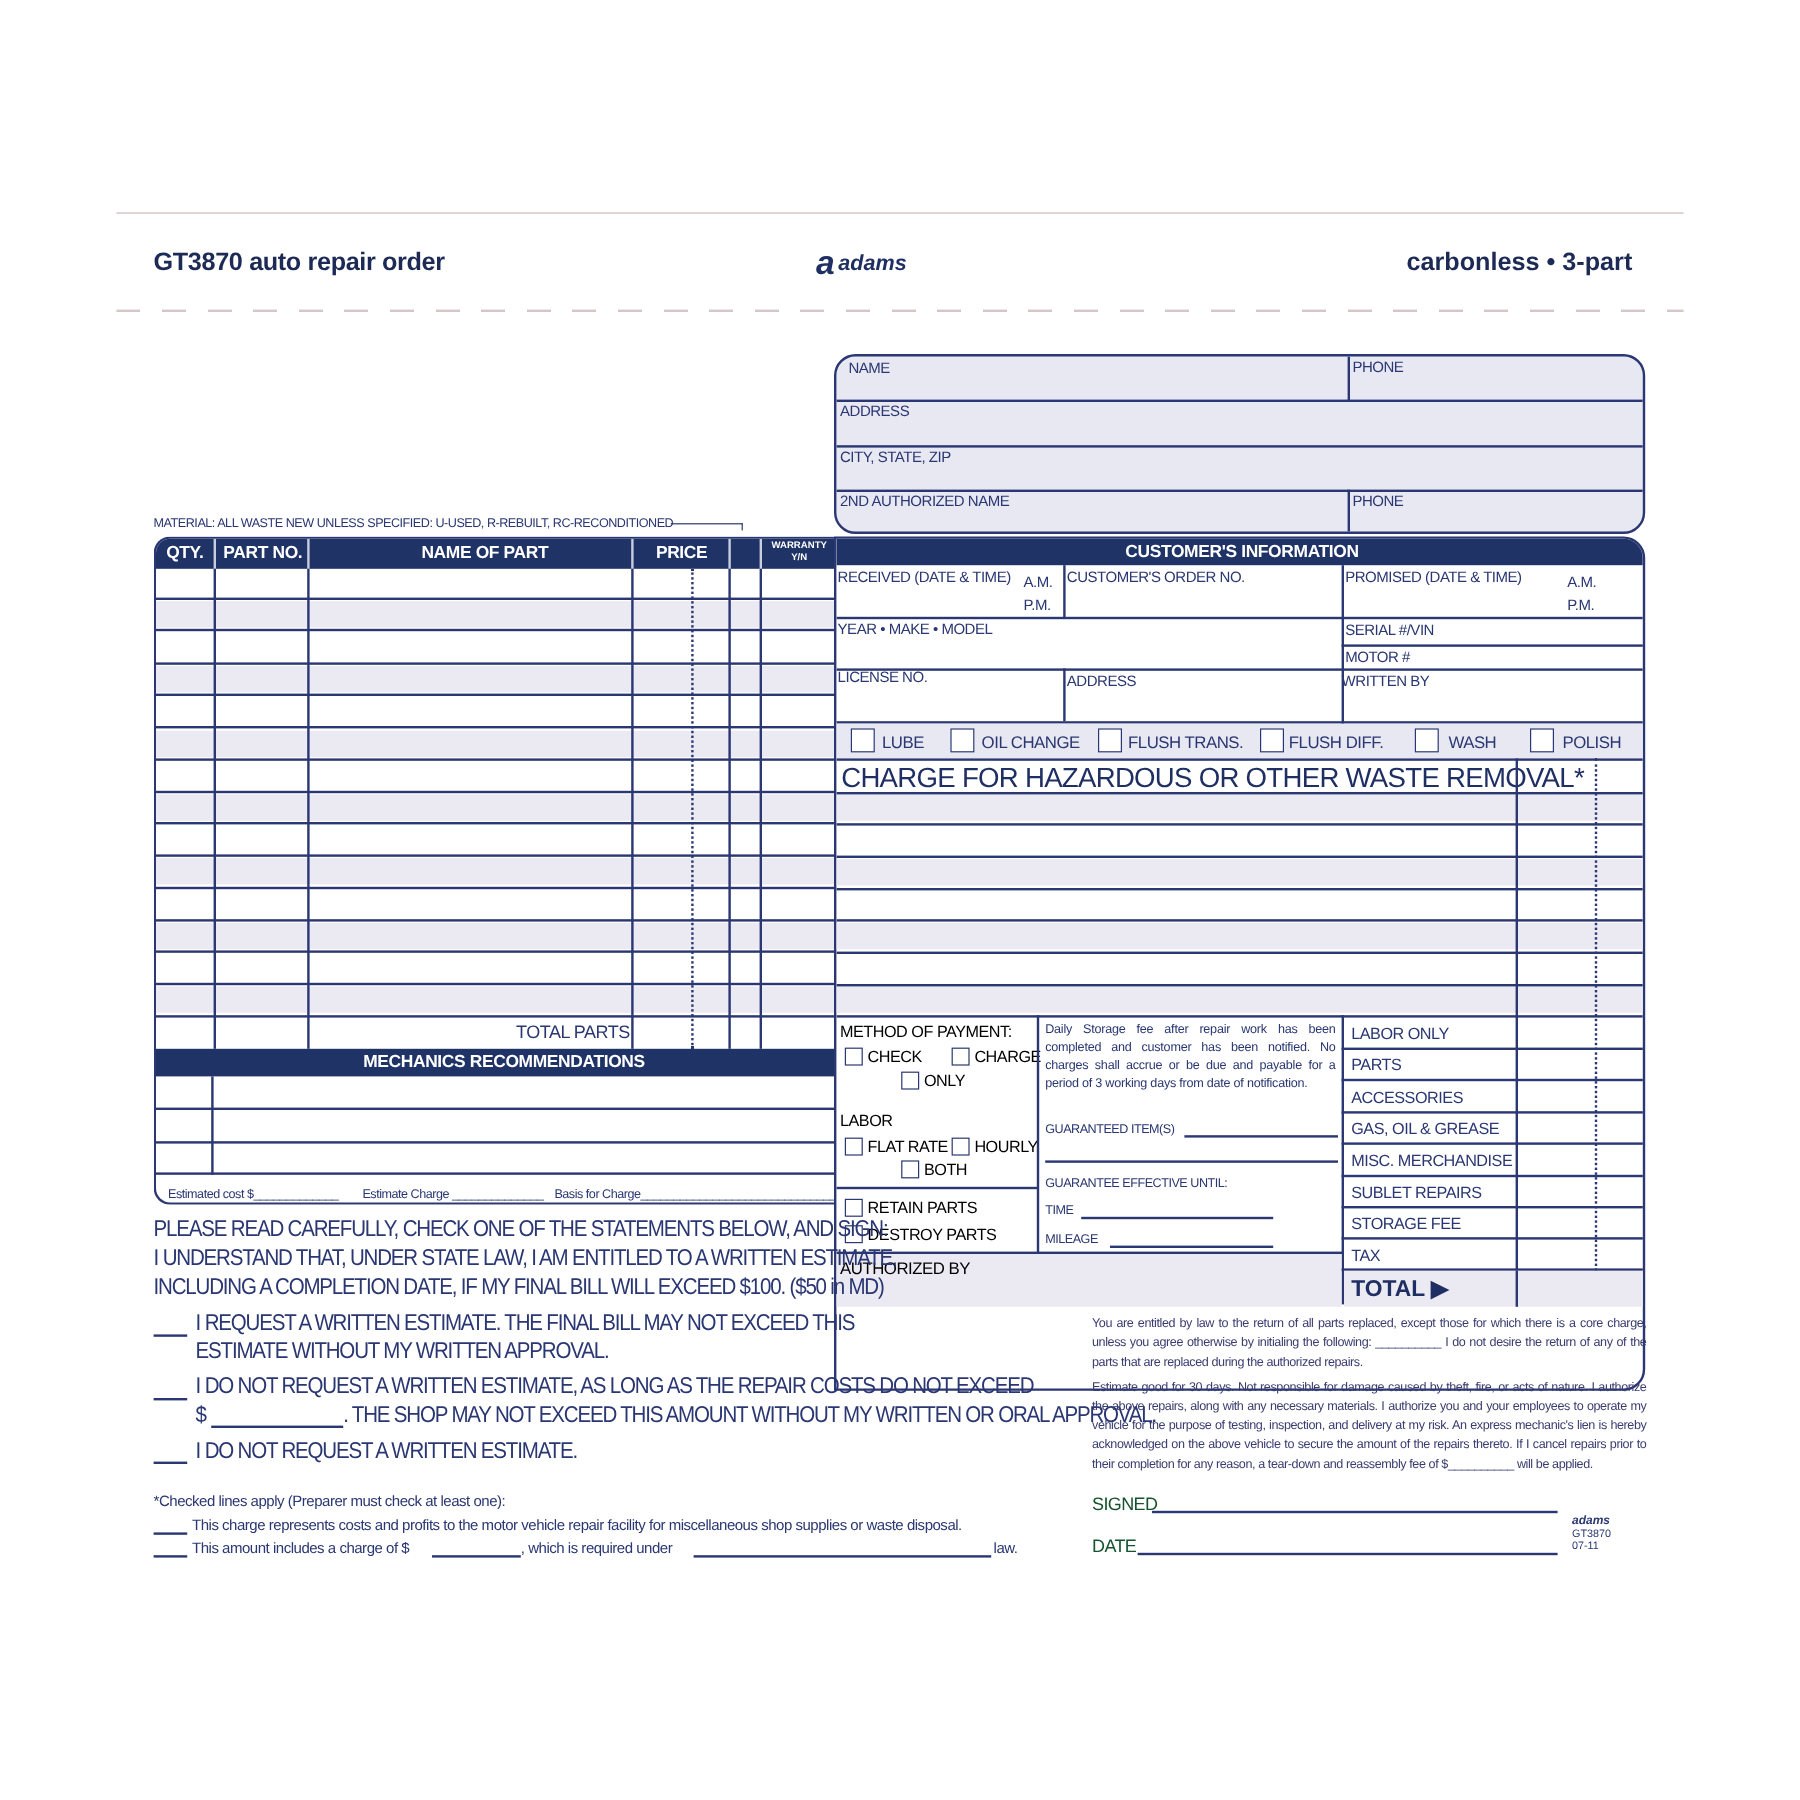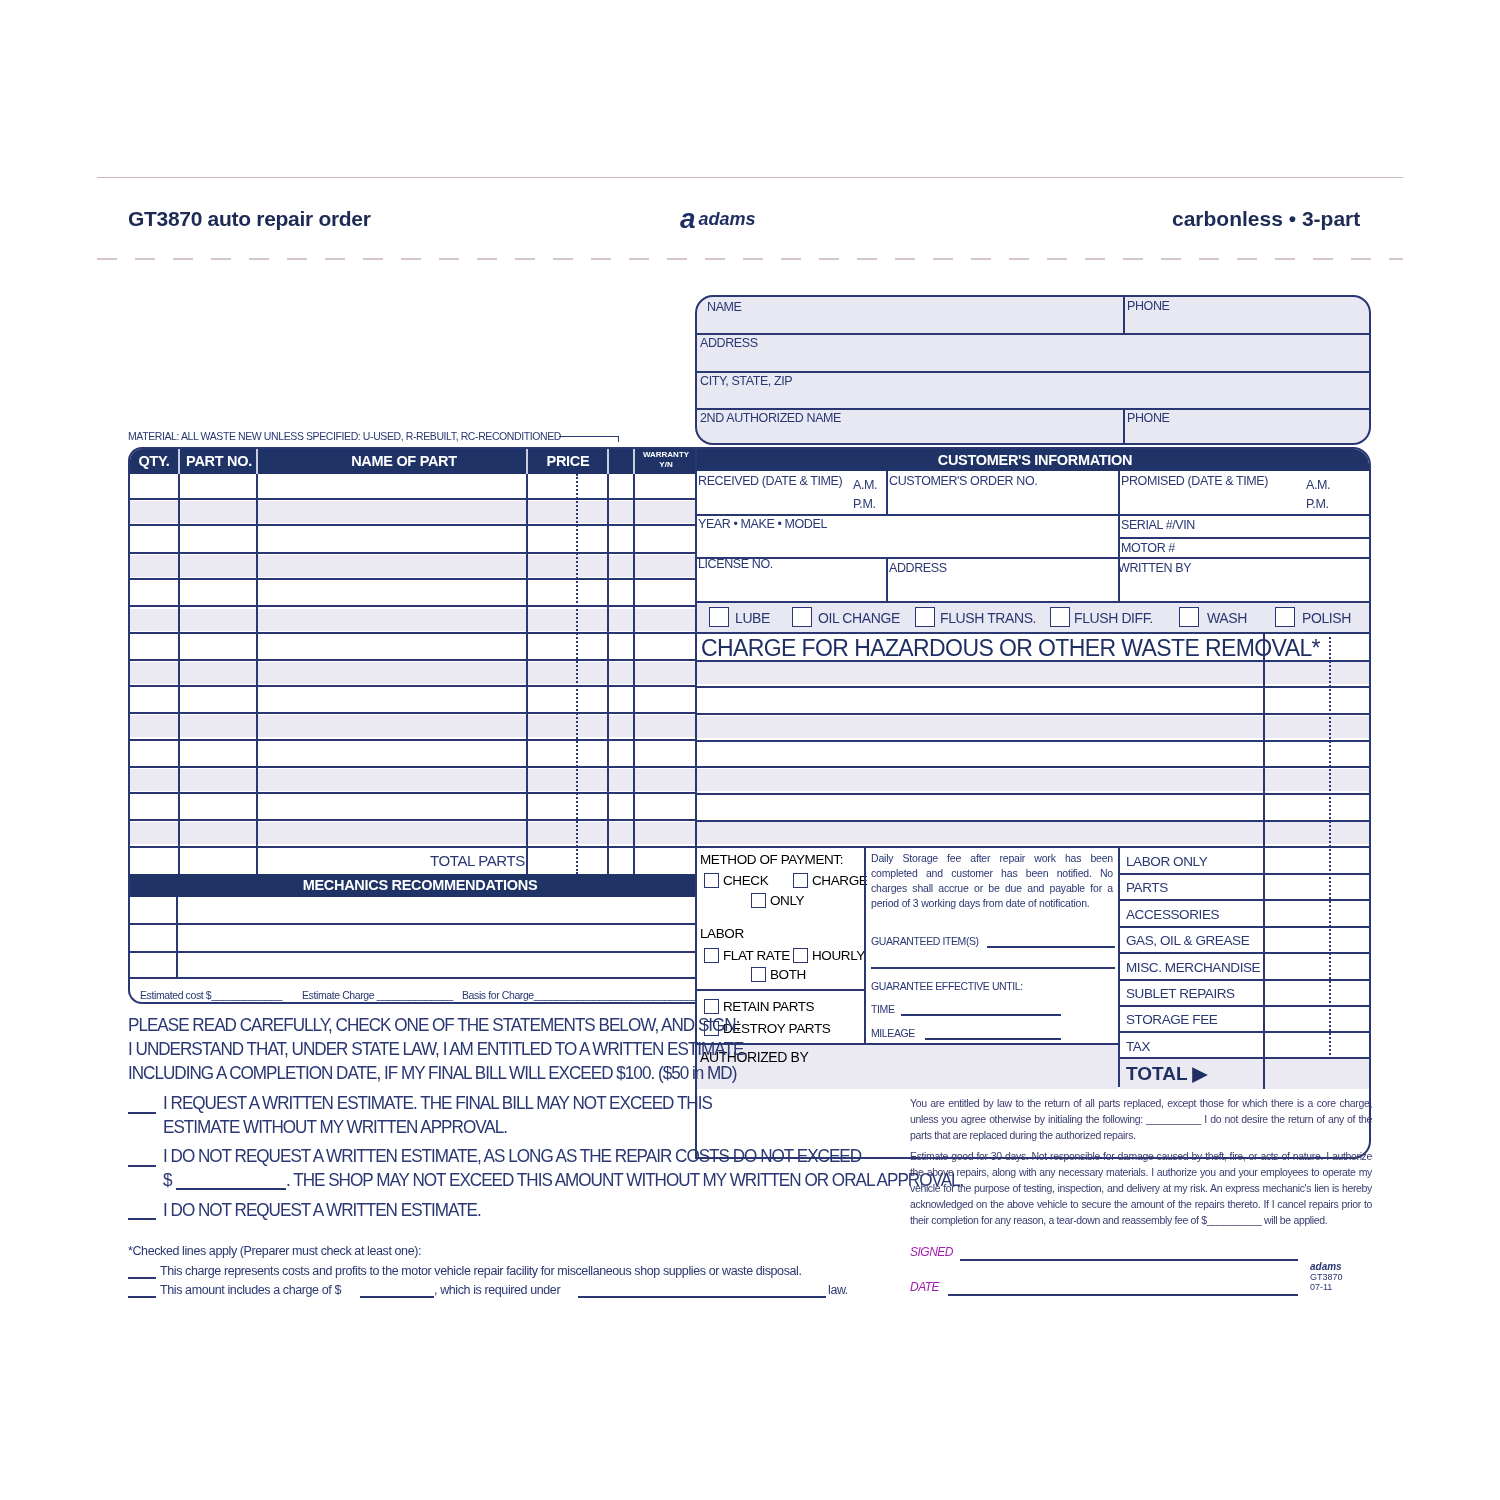--- a/index.html
+++ b/index.html
@@ -61,21 +61,21 @@
 
   .sum-lbl { position: absolute; font-size: 13.5px; color: #2a3772; letter-spacing: -0.4px; }
   .total-lbl { position: absolute; font-size: 19px; font-weight: bold; color: #1f2f63; }
 
   
   .big { position: absolute; font-size: 19px; color: #2a3772; letter-spacing: -1.1px; line-height: 24px; white-space: nowrap; transform: scaleX(0.9); transform-origin: left top; }
   .blank { position: absolute; height: 1.5px; background: #2a3772; }
   .small-txt { position: absolute; font-size: 12.5px; color: #2a3772; letter-spacing: -0.4px; white-space: nowrap; }
 
   .legal { position: absolute; font-size: 10.5px; color: #3a3d70; line-height: 16px; letter-spacing: -0.35px; text-align: justify; }
-  .sign-lbl { position: absolute; font-size: 12px; color: #a21caf; letter-spacing: -0.5px; font-style: italic; }
+  .sign-lbl { position: absolute; font-size: 15px; color: #14532d; letter-spacing: -0.5px; }
   .footer-code { position: absolute; font-size: 9px; color: #2a3772; line-height: 10px; }
 </style>
 </head>
 <body>
 
 <div class="abs top-rule"></div>
 <div class="abs hdr-title">GT3870 auto repair order</div>
 <div class="abs logo">
   <span class="mark">a</span>
   <span class="word">adams</span>

